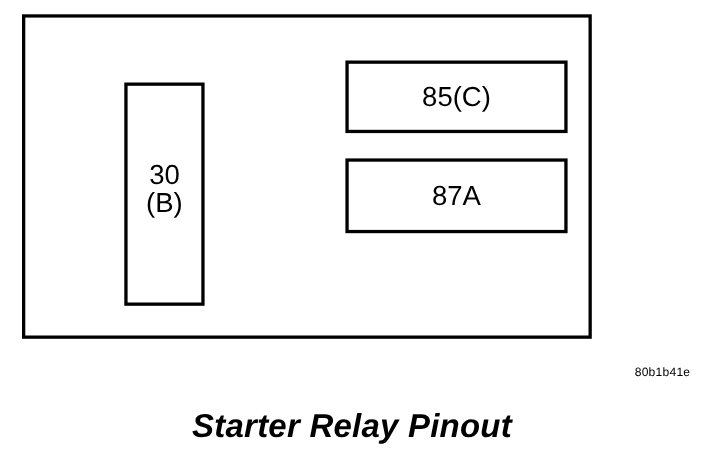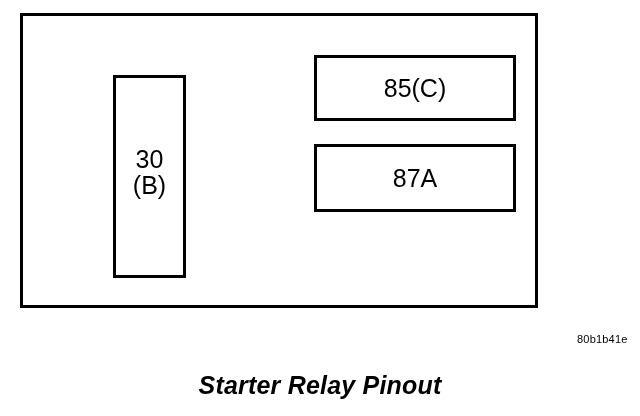--- a/index.html
+++ b/index.html
@@ -96,21 +96,21 @@
   }
 
   
   .figure-caption {
     position: absolute;
     left: 0;
     top: 371px;
     width: 640px;
     text-align: center;
     font-family: "Liberation Sans", sans-serif;
-    font-size: 25px;
+    font-size: 30px;
     font-weight: bold;
     font-style: italic;
     letter-spacing: 0.2px;
     white-space: nowrap;
   }
 </style>
 </head>
 <body>
 
 <div id="diagram-canvas">

